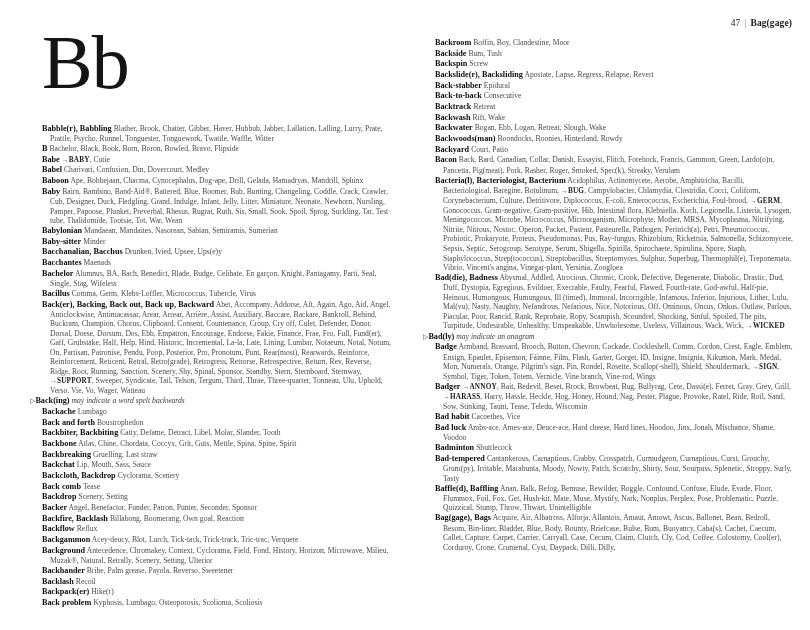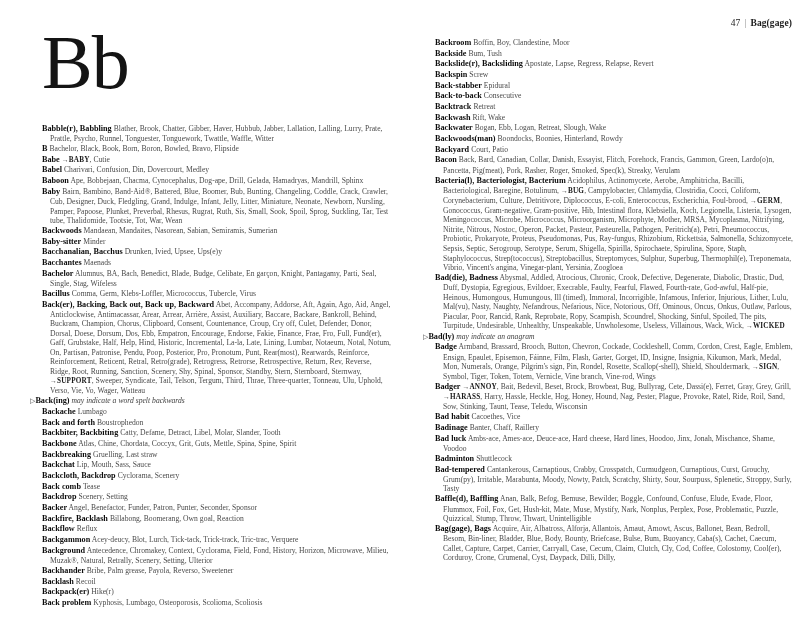--- a/index.html
+++ b/index.html
@@ -122,21 +122,21 @@
 
     <div class="col col-left">
       <div class="letter-heading">Bb</div>
       <div id="left-entries">
           <div class="entry"><span class="hw">Babble(r), Babbling</span> <span class="syn">Blather, Brook, Chatter, Gibber, Haver, Hubbub, Jabber, Lallation, Lalling, Lurry, Prate, Prattle, Psycho, Runnel, Tonguester, Tonguework, Twattle, Waffle, Witter</span></div>
           <div class="entry"><span class="hw">B</span> <span class="syn">Bachelor, Black, Book, Born, Boron, Bowled, Bravo, Flipside</span></div>
           <div class="entry"><span class="hw">Babe</span> <span class="syn"><span class="arrow">→</span><span class="xref">BABY</span>, Cutie</span></div>
           <div class="entry"><span class="hw">Babel</span> <span class="syn">Charivari, Confusion, Din, Dovercourt, Medley</span></div>
           <div class="entry"><span class="hw">Baboon</span> <span class="syn">Ape, Bobbejaan, Chacma, Cynocephalus, Dog-ape, Drill, Gelada, Hamadryas, Mandrill, Sphinx</span></div>
           <div class="entry"><span class="hw">Baby</span> <span class="syn">Bairn, Bambino, Band-Aid®, Battered, Blue, Boomer, Bub, Bunting, Changeling, Coddle, Crack, Crawler, Cub, Designer, Duck, Fledgling, Grand, Indulge, Infant, Jelly, Litter, Miniature, Neonate, Newborn, Nursling, Pamper, Papoose, Plunket, Preverbal, Rhesus, Rugrat, Ruth, Sis, Small, Sook, Spoil, Sprog, Suckling, Tar, Test tube, Thalidomide, Tootsie, Tot, War, Wean</span></div>
-          <div class="entry"><span class="hw">Backwoods</span> <span class="syn">Mandaean, Mandaites, Nasorean, Sabian, Semiramis, Sumerian</span></div>
+          <div class="entry"><span class="hw">Babylonian</span> <span class="syn">Mandaean, Mandaites, Nasorean, Sabian, Semiramis, Sumerian</span></div>
           <div class="entry"><span class="hw">Baby-sitter</span> <span class="syn">Minder</span></div>
           <div class="entry"><span class="hw">Bacchanalian, Bacchus</span> <span class="syn">Drunken, Ivied, Upsee, Ups(e)y</span></div>
           <div class="entry"><span class="hw">Bacchantes</span> <span class="syn">Maenads</span></div>
           <div class="entry"><span class="hw">Bachelor</span> <span class="syn">Alumnus, BA, Bach, Benedict, Blade, Budge, Celibate, En garçon, Knight, Pantagamy, Parti, Seal, Single, Stag, Wifeless</span></div>
           <div class="entry"><span class="hw">Bacillus</span> <span class="syn">Comma, Germ, Klebs-Loffler, Micrococcus, Tubercle, Virus</span></div>
           <div class="entry"><span class="hw">Back(er), Backing, Back out, Back up, Backward</span> <span class="syn">Abet, Accompany, Addorse, Aft, Again, Ago, Aid, Angel, Anticlockwise, Antimacassar, Arear, Arrear, Arrière, Assist, Auxiliary, Baccare, Backare, Bankroll, Behind, Buckram, Champion, Chorus, Clipboard, Consent, Countenance, Croup, Cry off, Culet, Defender, Donor, Dorsal, Doese, Dorsum, Dos, Ebb, Empatron, Encourage, Endorse, Fakie, Finance, Frae, Fro, Full, Fund(er), Gaff, Grubstake, Half, Help, Hind, Historic, Incremental, La-la, Late, Lining, Lumbar, Notaeum, Notal, Notum, On, Partisan, Patronise, Pendu, Poop, Posterior, Pro, Pronotum, Punt, Rear(most), Rearwards, Reinforce, Reinforcement, Reticent, Retral, Retro(grade), Retrogress, Retrorse, Retrospective, Return, Rev, Reverse, Ridge, Root, Running, Sanction, Scenery, Shy, Spinal, Sponsor, Standby, Stern, Sternboard, Sternway, <span class="arrow">→</span><span class="xref">SUPPORT</span>, Sweeper, Syndicate, Tail, Telson, Tergum, Third, Thrae, Three-quarter, Tonneau, Ulu, Uphold, Verso, Vie, Vo, Wager, Watteau</span></div>
           <div class="entry note"><span class="marker">▷</span><span class="hw">Back(ing)</span> <span class="note-text">may indicate a word spelt backwards</span></div>
           <div class="entry"><span class="hw">Backache</span> <span class="syn">Lumbago</span></div>
           <div class="entry"><span class="hw">Back and forth</span> <span class="syn">Boustrophedon</span></div>
           <div class="entry"><span class="hw">Backbiter, Backbiting</span> <span class="syn">Catty, Defame, Detract, Libel, Molar, Slander, Tooth</span></div>
@@ -155,37 +155,36 @@
           <div class="entry"><span class="hw">Backlash</span> <span class="syn">Recoil</span></div>
           <div class="entry"><span class="hw">Backpack(er)</span> <span class="syn">Hike(r)</span></div>
           <div class="entry"><span class="hw">Back problem</span> <span class="syn">Kyphosis, Lumbago, Osteoporosis, Scolioma, Scoliosis</span></div>
         </div>
     </div>
 
     <div class="col col-right">
       <div id="right-entries">
           <div class="entry"><span class="hw">Backroom</span> <span class="syn">Boffin, Boy, Clandestine, Moor</span></div>
           <div class="entry"><span class="hw">Backside</span> <span class="syn">Bum, Tush</span></div>
+          <div class="entry"><span class="hw">Backspin</span> <span class="syn">Screw</span></div>
           <div class="entry"><span class="hw">Backslide(r), Backsliding</span> <span class="syn">Apostate, Lapse, Regress, Relapse, Revert</span></div>
-          <div class="entry"><span class="hw">Backspin</span> <span class="syn">Screw</span></div>
           <div class="entry"><span class="hw">Back-stabber</span> <span class="syn">Epidural</span></div>
           <div class="entry"><span class="hw">Back-to-back</span> <span class="syn">Consecutive</span></div>
           <div class="entry"><span class="hw">Backtrack</span> <span class="syn">Retreat</span></div>
           <div class="entry"><span class="hw">Backwash</span> <span class="syn">Rift, Wake</span></div>
           <div class="entry"><span class="hw">Backwater</span> <span class="syn">Bogan, Ebb, Logan, Retreat, Slough, Wake</span></div>
           <div class="entry"><span class="hw">Backwoods(man)</span> <span class="syn">Boondocks, Boonies, Hinterland, Rowdy</span></div>
           <div class="entry"><span class="hw">Backyard</span> <span class="syn">Court, Patio</span></div>
           <div class="entry"><span class="hw">Bacon</span> <span class="syn">Back, Bard, Canadian, Collar, Danish, Essayist, Flitch, Forehock, Francis, Gammon, Green, Lardo(o)n, Pancetta, Pig(meat), Pork, Rasher, Roger, Smoked, Spec(k), Streaky, Verulam</span></div>
           <div class="entry"><span class="hw">Bacteria(l), Bacteriologist, Bacterium</span> <span class="syn">Acidophilus, Actinomycete, Aerobe, Amphitricha, Bacilli, Bacteriological, Baregine, Botulinum, <span class="arrow">→</span><span class="xref">BUG</span>, Campylobacter, Chlamydia, Clostridia, Cocci, Coliform, Corynebacterium, Culture, Detritivore, Diplococcus, E-coli, Enterococcus, Escherichia, Foul-brood, <span class="arrow">→</span><span class="xref">GERM</span>, Gonococcus, Gram-negative, Gram-positive, Hib, Intestinal flora, Klebsiella, Koch, Legionella, Listeria, Lysogen, Meningococcus, Microbe, Micrococcus, Microorganism, Microphyte, Mother, MRSA, Mycoplasma, Nitrifying, Nitrite, Nitrous, Nostoc, Operon, Packet, Pasteur, Pasteurella, Pathogen, Peritrich(a), Petri, Pneumococcus, Probiotic, Prokaryote, Proteus, Pseudomonas, Pus, Ray-fungus, Rhizobium, Rickettsia, Salmonella, Schizomycete, Sepsis, Septic, Serogroup, Serotype, Serum, Shigella, Spirilla, Spirochaete, Spirulina, Spore, Staph, Staphylococcus, Strep(tococcus), Streptobacillus, Streptomyces, Sulphur, Superbug, Thermophil(e), Treponemata, Vibrio, Vincent's angina, Vinegar-plant, Yersinia, Zoogloea</span></div>
           <div class="entry"><span class="hw">Bad(die), Badness</span> <span class="syn">Abysmal, Addled, Atrocious, Chronic, Crook, Defective, Degenerate, Diabolic, Drastic, Dud, Duff, Dystopia, Egregious, Evildoer, Execrable, Faulty, Fearful, Flawed, Fourth-rate, God-awful, Half-pie, Heinous, Humongous, Humungous, Ill (timed), Immoral, Incorrigible, Infamous, Inferior, Injurious, Lither, Lulu, Mal(vu), Nasty, Naughty, Nefandrous, Nefarious, Nice, Notorious, Off, Ominous, Oncus, Onkus, Outlaw, Parlous, Piacular, Poor, Rancid, Rank, Reprobate, Ropy, Scampish, Scoundrel, Shocking, Sinful, Spoiled, The pits, Turpitude, Undesirable, Unhealthy, Unspeakable, Unwholesome, Useless, Villainous, Wack, Wick, <span class="arrow">→</span><span class="xref">WICKED</span></span></div>
           <div class="entry note"><span class="marker">▷</span><span class="hw">Bad(ly)</span> <span class="note-text">may indicate an anagram</span></div>
           <div class="entry"><span class="hw">Badge</span> <span class="syn">Armband, Brassard, Brooch, Button, Chevron, Cockade, Cockleshell, Comm, Cordon, Crest, Eagle, Emblem, Ensign, Epaulet, Episemon, Fáinne, Film, Flash, Garter, Gorget, ID, Insigne, Insignia, Kikumon, Mark, Medal, Mon, Numerals, Orange, Pilgrim's sign, Pin, Rondel, Rosette, Scallop(-shell), Shield, Shouldermark, <span class="arrow">→</span><span class="xref">SIGN</span>, Symbol, Tiger, Token, Totem, Vernicle, Vine branch, Vine-rod, Wings</span></div>
           <div class="entry"><span class="hw">Badger</span> <span class="syn"><span class="arrow">→</span><span class="xref">ANNOY</span>, Bait, Bedevil, Beset, Brock, Browbeat, Bug, Bullyrag, Cete, Dassi(e), Ferret, Gray, Grey, Grill, <span class="arrow">→</span><span class="xref">HARASS</span>, Harry, Hassle, Heckle, Hog, Honey, Hound, Nag, Pester, Plague, Provoke, Ratel, Ride, Roil, Sand, Sow, Stinking, Taunt, Tease, Teledu, Wisconsin</span></div>
           <div class="entry"><span class="hw">Bad habit</span> <span class="syn">Cacoethes, Vice</span></div>
-          <div class="entry"><span class="hw">Badinage</span> <span class="syn">Banter, Chaff, Raillery</span></div>
           <div class="entry"><span class="hw">Bad luck</span> <span class="syn">Ambs-ace, Ames-ace, Deuce-ace, Hard cheese, Hard lines, Hoodoo, Jinx, Jonah, Mischance, Shame, Voodoo</span></div>
           <div class="entry"><span class="hw">Badminton</span> <span class="syn">Shuttlecock</span></div>
           <div class="entry"><span class="hw">Bad-tempered</span> <span class="syn">Cantankerous, Carnaptious, Crabby, Crosspatch, Curmudgeon, Curnaptious, Curst, Grouchy, Grum(py), Irritable, Marabunta, Moody, Nowty, Patch, Scratchy, Shirty, Sour, Sourpuss, Splenetic, Stroppy, Surly, Tasty</span></div>
           <div class="entry"><span class="hw">Baffle(d), Baffling</span> <span class="syn">Anan, Balk, Befog, Bemuse, Bewilder, Boggle, Confound, Confuse, Elude, Evade, Floor, Flummox, Foil, Fox, Get, Hush-kit, Mate, Muse, Mystify, Nark, Nonplus, Perplex, Pose, Problematic, Puzzle, Quizzical, Stump, Throw, Thwart, Unintelligible</span></div>
           <div class="entry"><span class="hw">Bag(gage), Bags</span> <span class="syn">Acquire, Air, Albatross, Alforja, Allantois, Amaut, Amowt, Ascus, Ballonet, Bean, Bedroll, Besom, Bin-liner, Bladder, Blue, Body, Bounty, Briefcase, Bulse, Bum, Buoyancy, Caba(s), Cachet, Caecum, Callet, Capture, Carpet, Carrier, Carryall, Case, Cecum, Claim, Clutch, Cly, Cod, Coffee, Colostomy, Cool(er), Corduroy, Crone, Crumenal, Cyst, Daypack, Dilli, Dilly,</span></div>
         </div>
     </div>
 
   </div>
 

